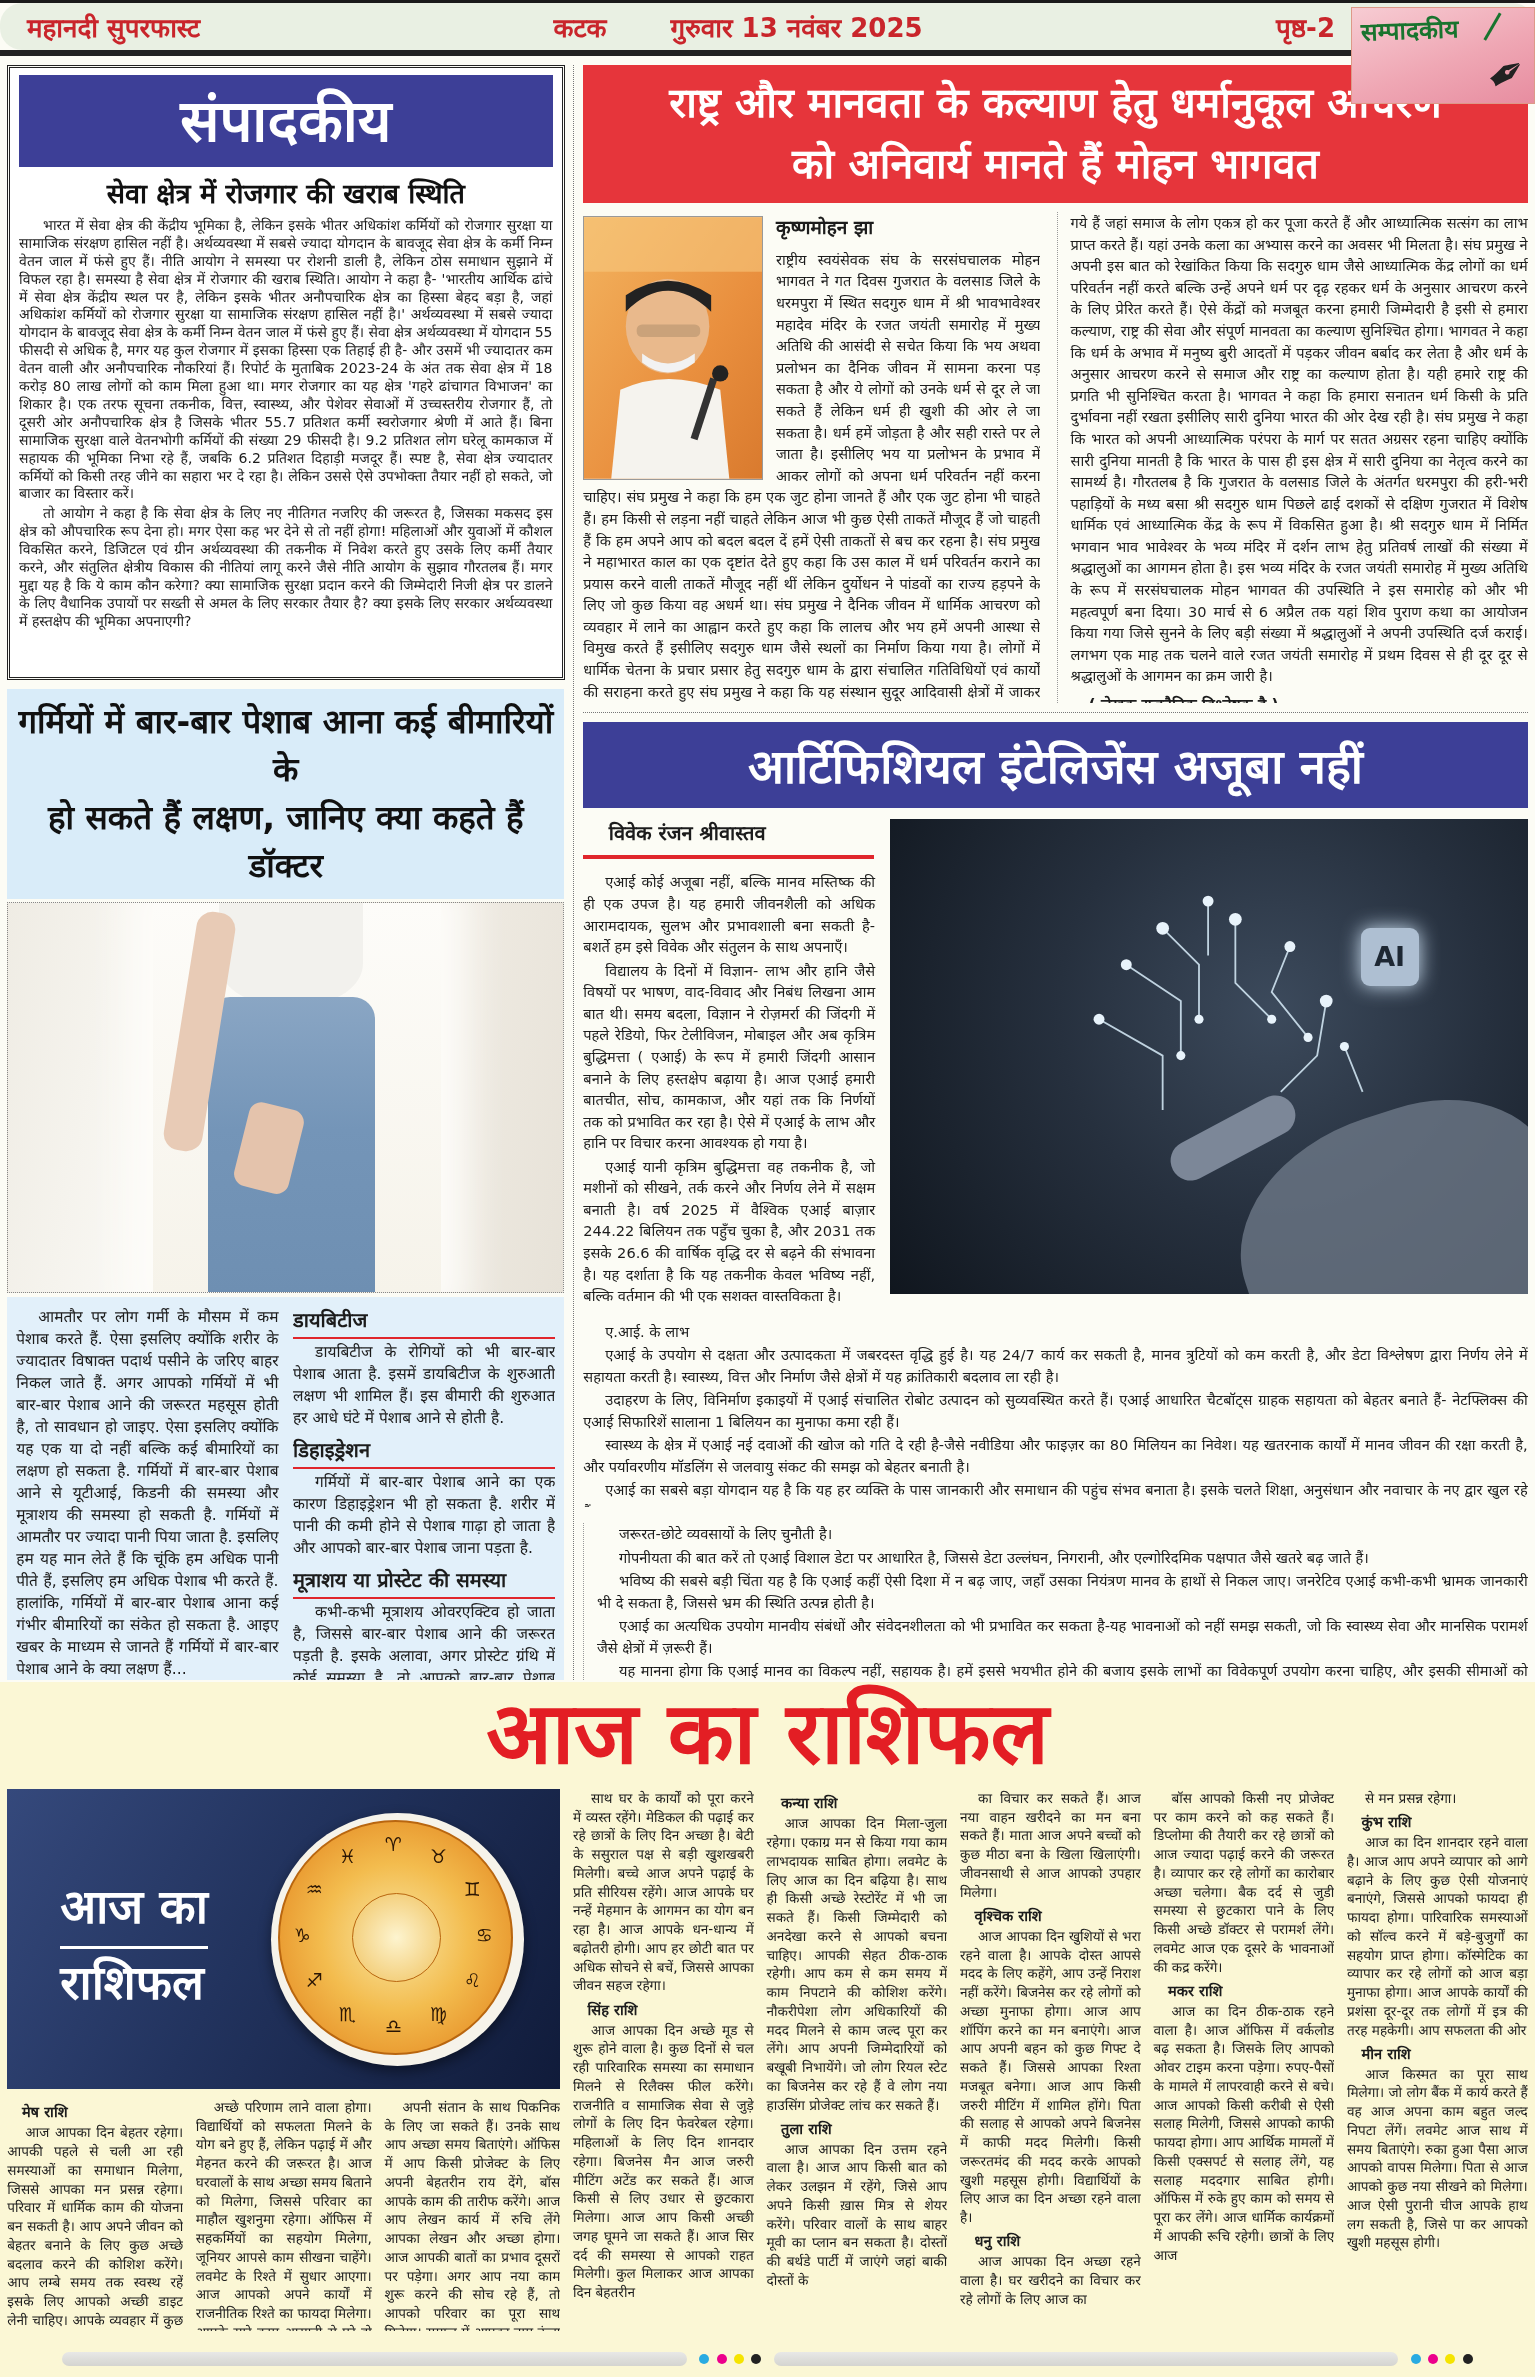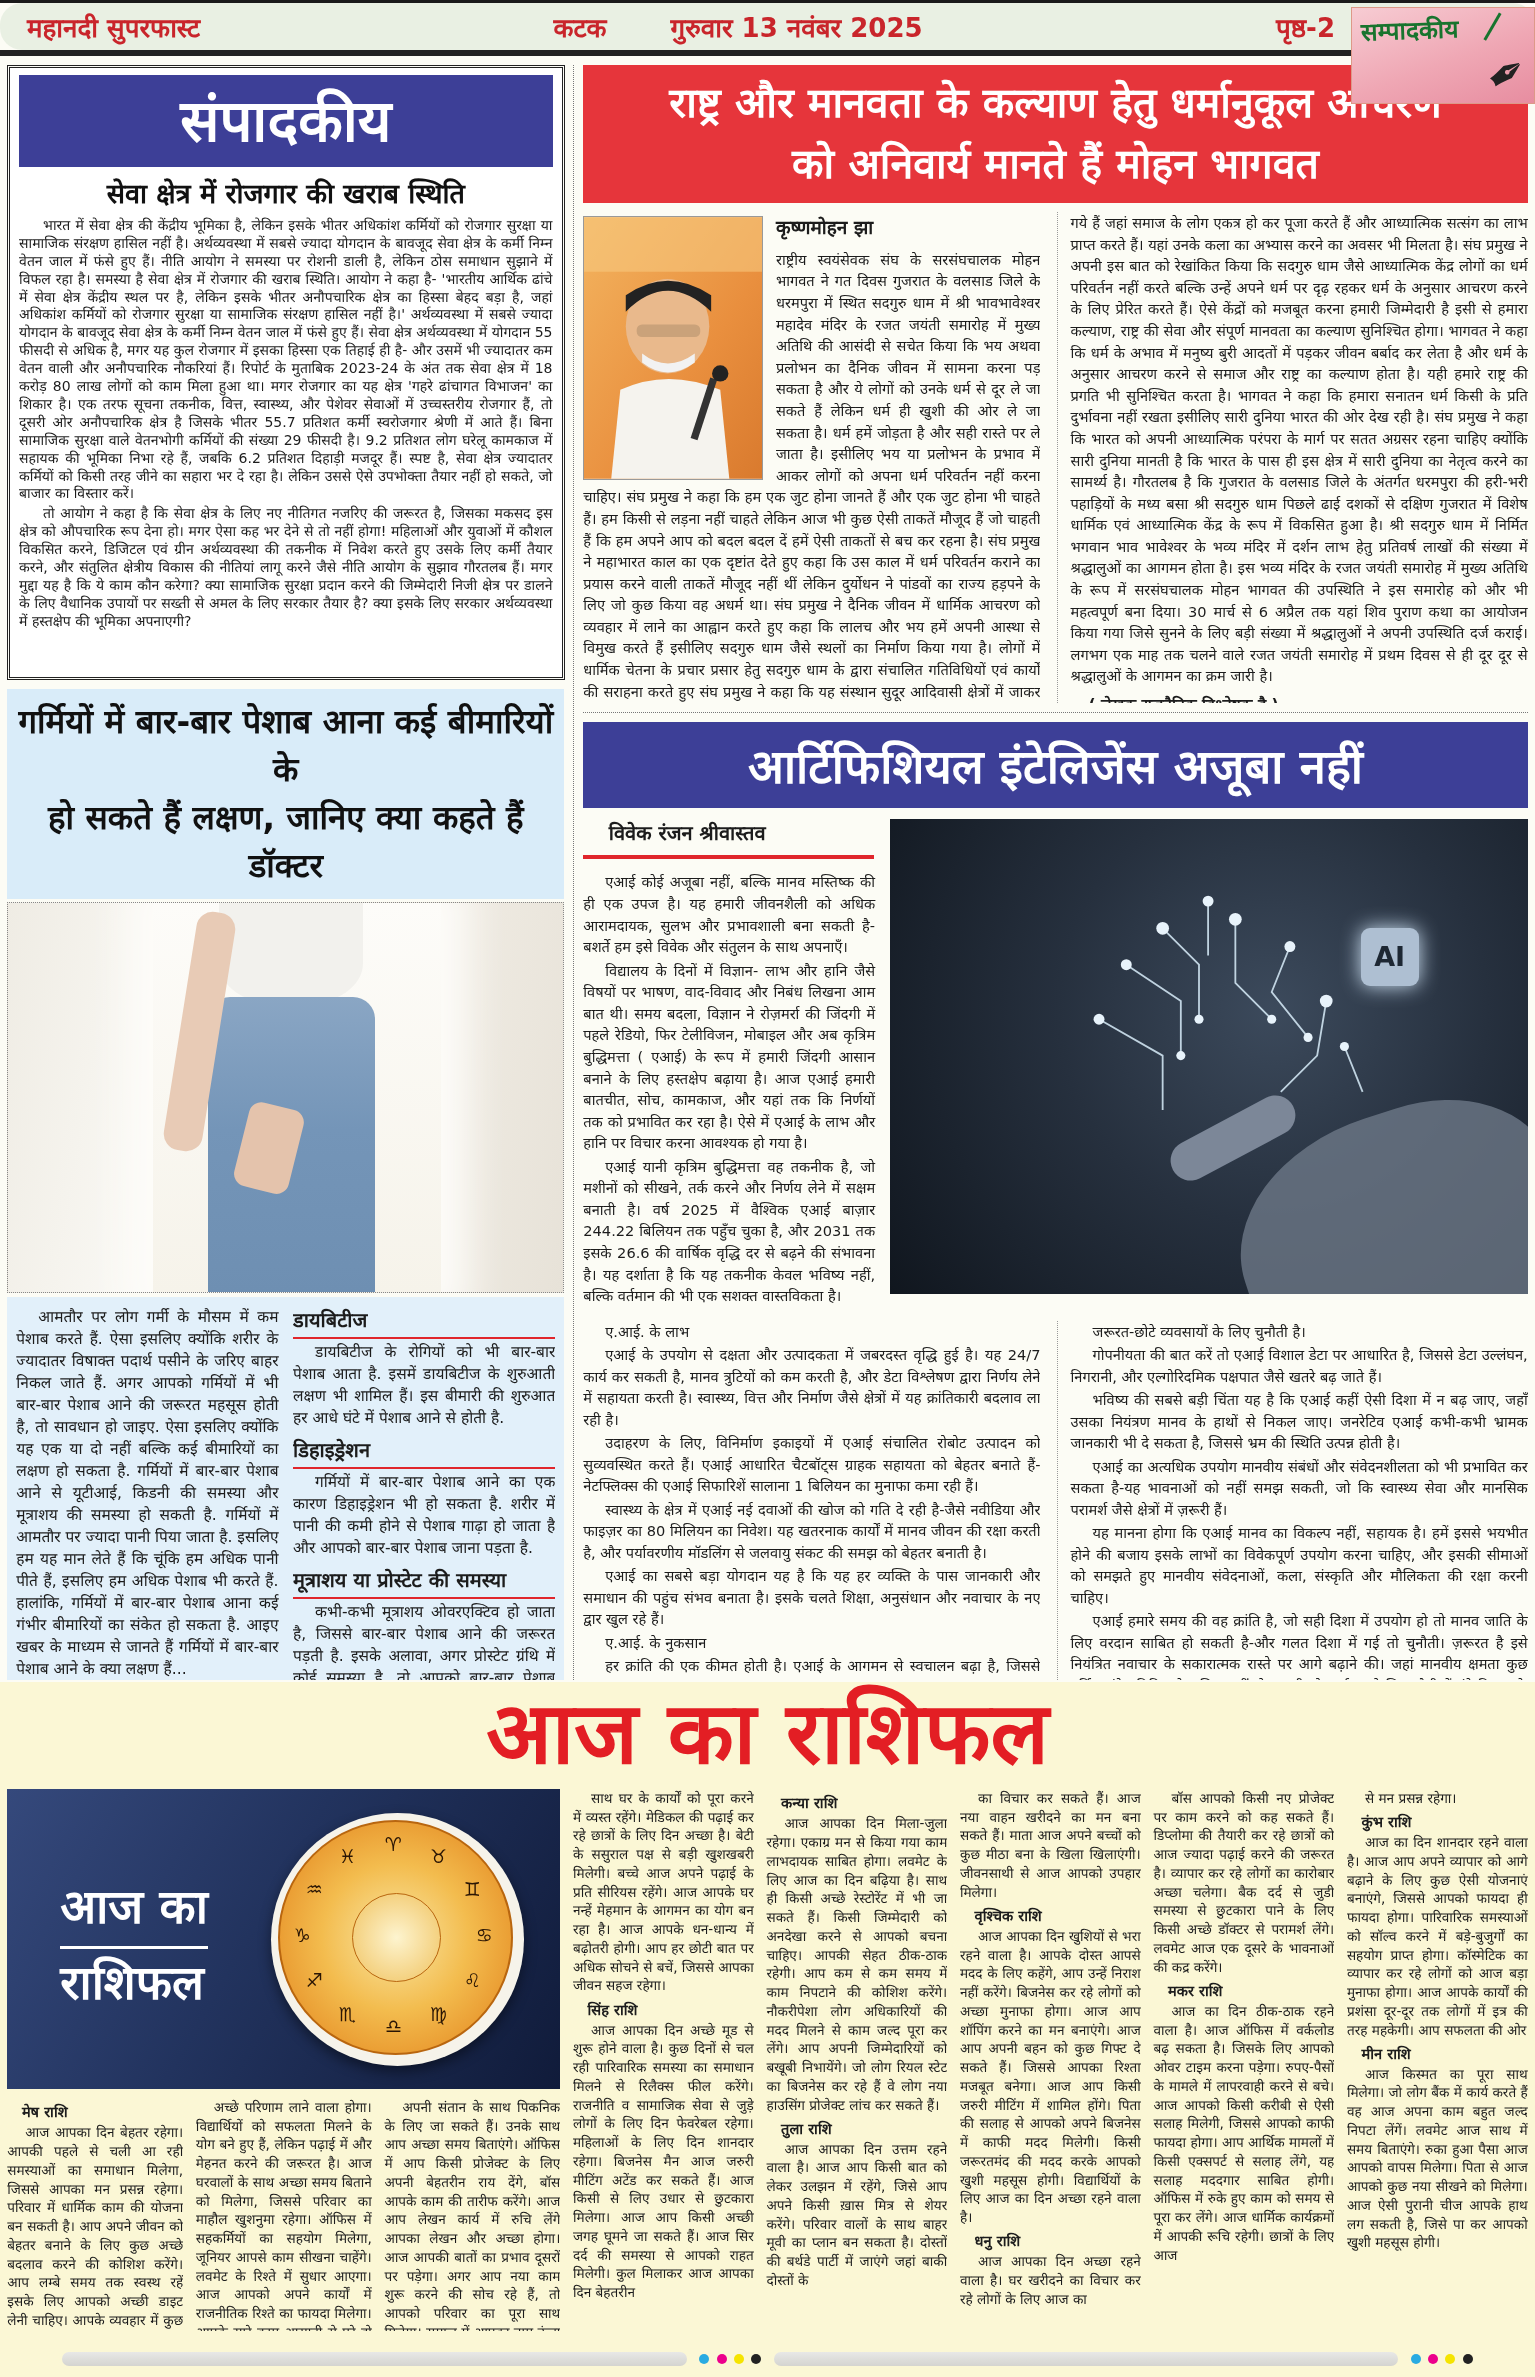--- a/index.html
+++ b/index.html
@@ -66,21 +66,21 @@
   .dotted-hr{border-top:1.8px dotted #777;margin:9px 0;}
   
   .ai-headline{background:#3d3f97;color:#fff;text-align:center;font-weight:bold;
                font-size:47px;padding:11px 3.6px;margin:1.8px 0 11px 0;}
   .ai-top{height:498px;overflow:hidden;}
   .ai-img{float:right;width:638px;height:475px;margin:0 0 7.3px 14.6px;position:relative;overflow:hidden;
           background:radial-gradient(circle at 60% 40%, #3c4a5c 0%, #26303e 45%, #10161e 100%);}
   .ai-byline{font-weight:bold;font-size:20px;margin:0 0 3.6px 25.5px;padding-bottom:5.5px;}
   .ai-byline-rule{width:291px;height:3.6px;background:#e0262c;margin:0 0 12.7px 0;}
   .ai-top p,.ai-bottom p{font-size:14.6px;line-height:1.48;text-align:justify;margin:0 0 1.8px 0;text-indent:22px;}
-  .ai-bottom{height:389px;overflow:hidden;display:flex;gap:16.4px;margin-top:3.6px;}
+  .ai-bottom{height:389px;overflow:hidden;display:flex;gap:16.4px;margin-top:3.6px;flex-direction:column;}
   .ai-bcol{flex:1;overflow:hidden;}
   .ai-bcol+.ai-bcol{border-left:0.9px dotted #999;padding-left:12.7px;}
   .ai-chip{position:absolute;right:109px;top:109px;width:58px;height:58px;background:#aebfd2;
            border-radius:9px;display:flex;align-items:center;justify-content:center;
            font-weight:bold;font-size:27px;color:#1d2733;box-shadow:0 0 20px #cfe3f5;}
   .ai-hand{position:absolute;right:-36px;bottom:-55px;width:327px;height:236px;background:#6d7887;
            border-radius:50% 40% 10% 10%;transform:rotate(-18deg);opacity:.8;}
   .ai-finger{position:absolute;right:227px;bottom:136px;width:136px;height:40px;background:#7c8798;
            border-radius:22px;transform:rotate(-28deg);}
   

